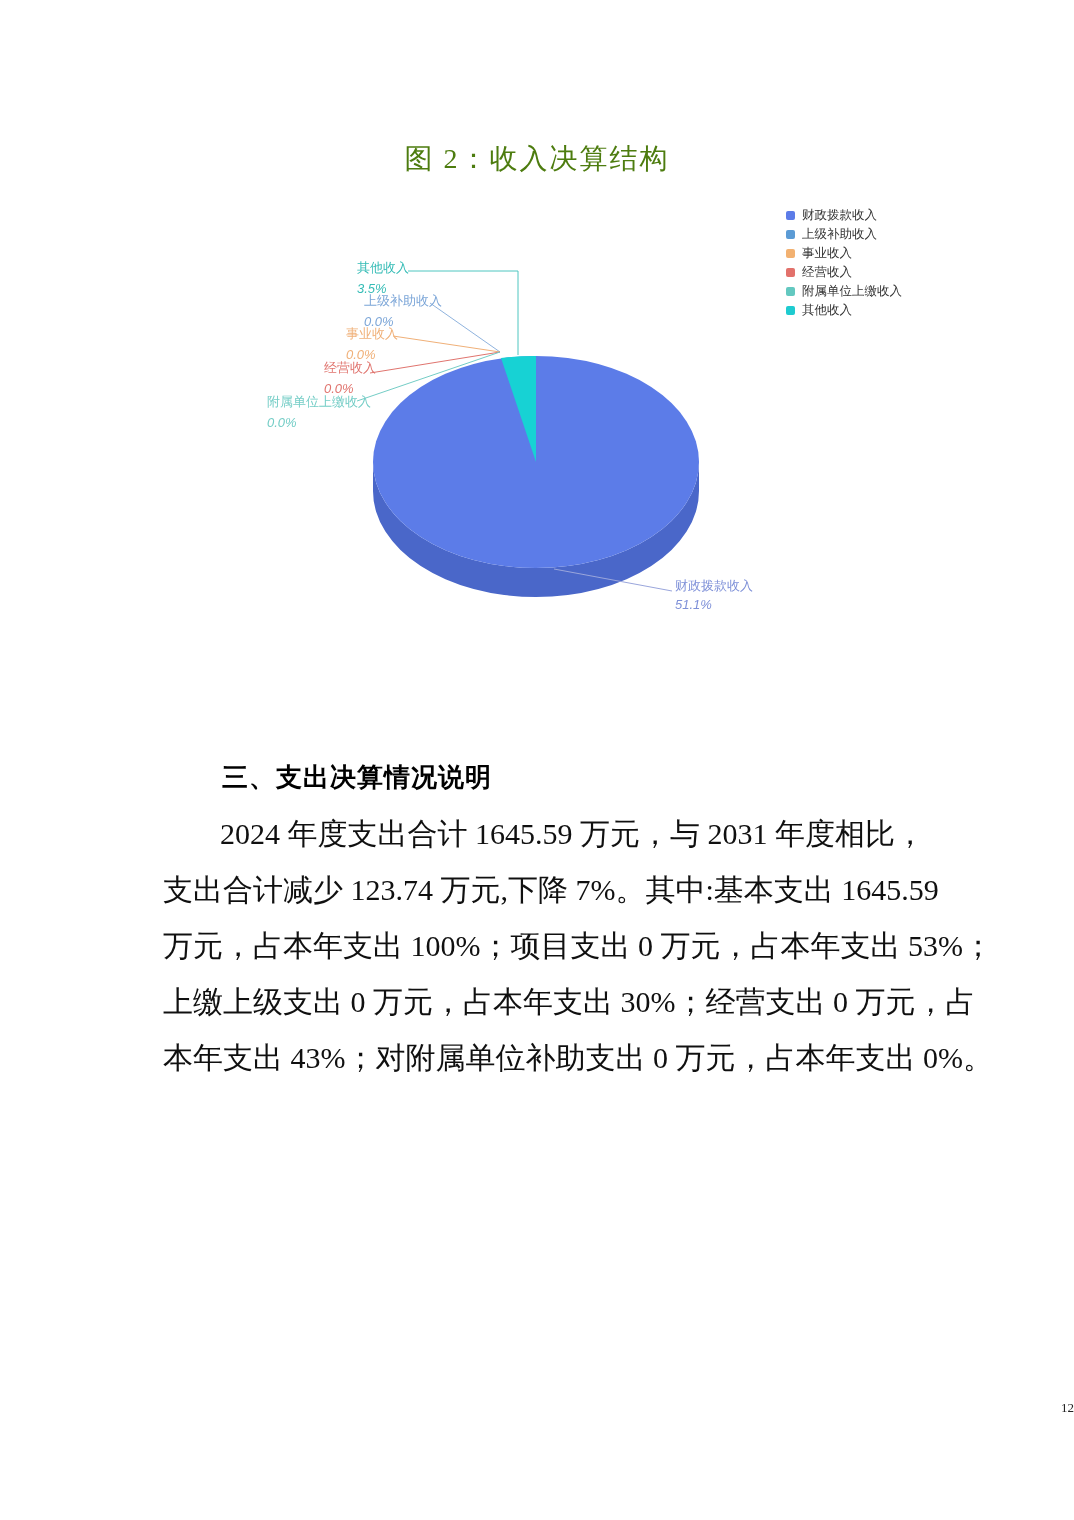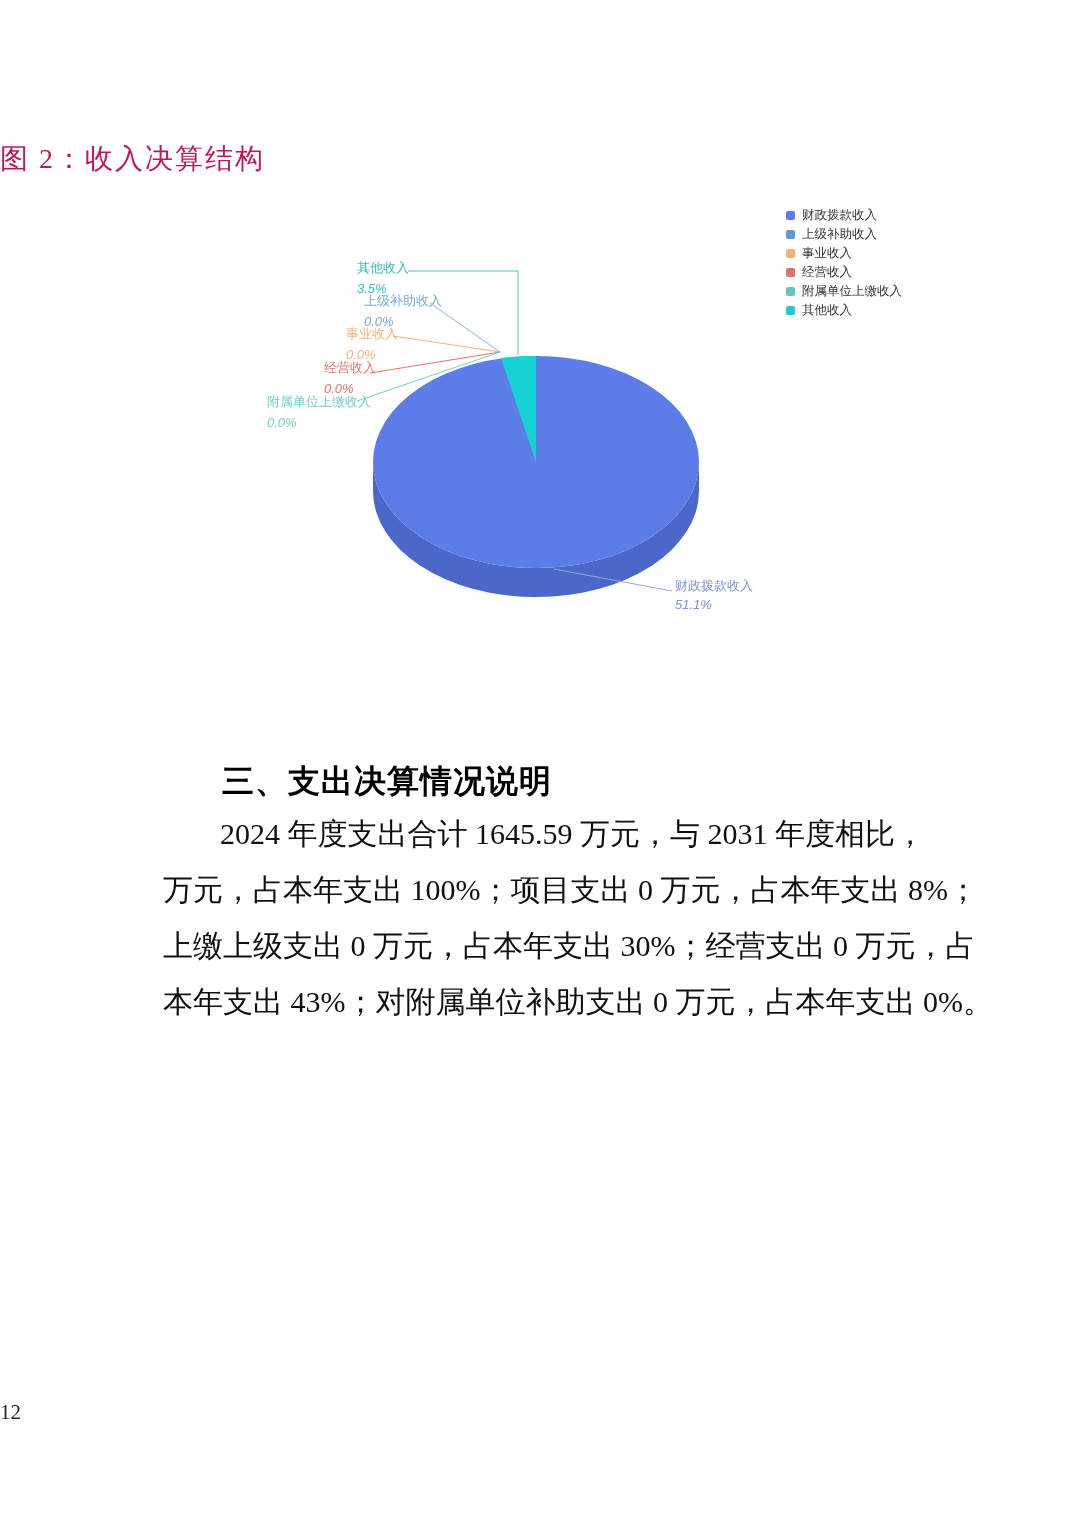--- a/index.html
+++ b/index.html
@@ -5,22 +5,22 @@
   html,body{margin:0;padding:0;}
   body{
     width:1074px;height:1520px;background:#ffffff;position:relative;
     font-family:"Liberation Serif","DejaVu Serif",serif;color:#111;
     overflow:hidden;
   }
   .abs{position:absolute;}
 
   
   .fig-title{
-    top:140px;left:0;width:1074px;text-align:left;
-    font-size:28px;letter-spacing:2px;color:#be185d;
+    top:140px;left:0;width:1074px;text-align:center;
+    font-size:28px;letter-spacing:2px;color:#4d7c0f;
   }
 
   
   .chart-svg{top:0;left:0;pointer-events:none;}
 
   .legend{left:786px;top:206px;}
   .legend-item{display:flex;align-items:center;height:19px;}
   .legend-swatch{width:9px;height:9px;border-radius:2px;margin-right:7px;flex:0 0 9px;}
   .legend-label{font:12.5px "Liberation Sans","DejaVu Sans",sans-serif;color:#333;white-space:nowrap;}
 
@@ -33,32 +33,32 @@
   .co-shangji{color:#7ca6d8;}
   .co-shiye{color:#f0b078;}
   .co-jingying{color:#e0746e;}
   .co-fushu{color:#74cdc6;}
   .co-qita{color:#35bcb6;}
 
   
   .section-heading{
     left:222px;top:760px;
     font-family:"Liberation Sans","DejaVu Sans",sans-serif;
-    font-weight:700;font-size:32px;color:#000;letter-spacing:1px;white-space:nowrap;
+    font-weight:700;font-size:26px;color:#000;letter-spacing:1px;white-space:nowrap;
   }
   .para{left:163px;top:806px;width:750px;}
   .para .line{
     height:56px;line-height:56px;font-size:30px;color:#101010;
     text-align:justify;text-align-last:justify;white-space:nowrap;
   }
   .para .line.first{text-indent:57px;}
 
   .page-num{
-    top:1400px;left:0;width:1074px;text-align:left;
-    font-size:21px;color:#222;
+    top:1400px;left:0;width:1074px;text-align:right;
+    font-size:13px;color:#222;
   }
 </style>
 </head>
 <body>
 
 <div class="abs fig-title">图 2：收入决算结构</div>
 
 <svg class="abs chart-svg" width="1074" height="700" viewBox="0 0 1074 700">
 
   <path d="M 373 462 A 163 106 0 0 0 699 462 L 699 491 A 163 106 0 0 1 373 491 Z" fill="#4a67c9"></path>
@@ -124,18 +124,19 @@
 </div>
 <div class="callout co-caizheng" style="left:675px;top:576px;">
   <span>财政拨款收入</span>
   <span class="pct">51.1%</span>
 </div>
 
 <div class="abs section-heading">三、支出决算情况说明</div>
 
 <div class="abs para">
   <div class="line first">2024 年度支出合计 1645.59 万元，与 2031 年度相比，</div>
-  <div class="line">万元，占本年支出 100%；项目支出 0 万元，占本年支出 8%；</div>
+  <div class="line">支出合计减少 123.74 万元,下降 7%。其中:基本支出 1645.59</div>
+  <div class="line">万元，占本年支出 100%；项目支出 0 万元，占本年支出 53%；</div>
   <div class="line">上缴上级支出 0 万元，占本年支出 30%；经营支出 0 万元，占</div>
   <div class="line">本年支出 43%；对附属单位补助支出 0 万元，占本年支出 0%。</div>
 </div>
 
 <div class="abs page-num">12</div>
 
 </body></html>

